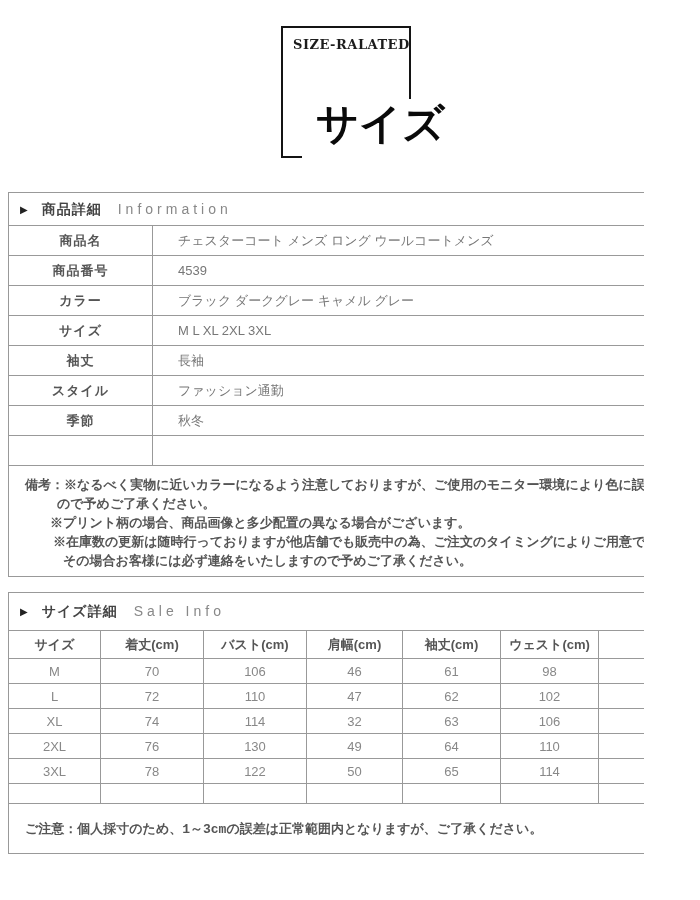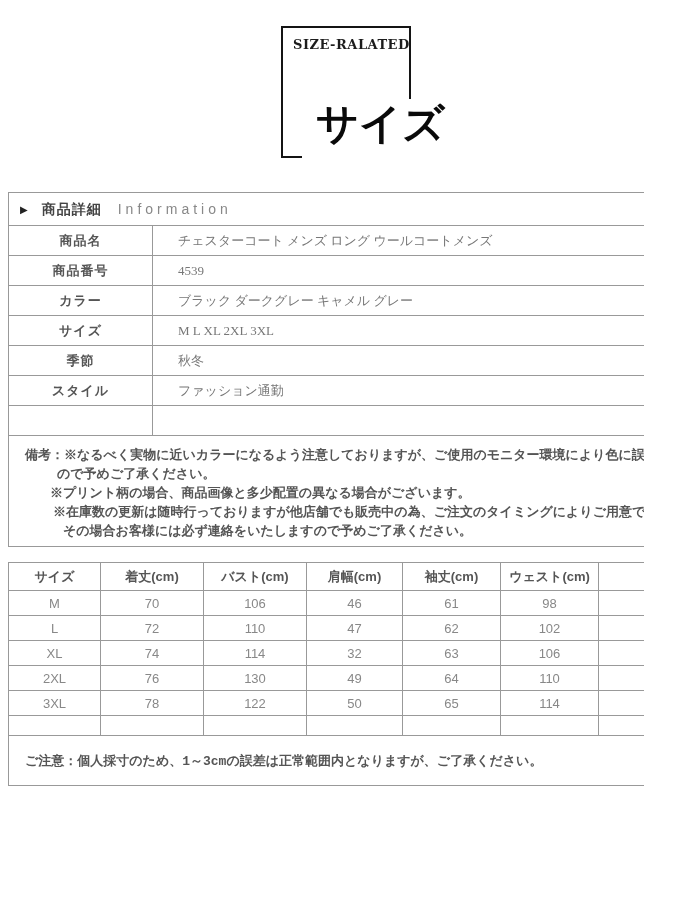--- a/index.html
+++ b/index.html
@@ -27,21 +27,21 @@
   
   table { border-collapse:collapse; table-layout:fixed; margin-left:8px; width:687px; }
   td, th { border:1px solid #999; overflow:hidden; }
   .sec-cell { padding:0 0 0 11px; vertical-align:middle; }
   .sec-bullet { font-size:10px; color:#222; margin-right:14px; vertical-align:1px; }
   .sec-title { font-size:14px; font-weight:bold; color:#444; margin-right:16px; letter-spacing:1px; }
   .sec-sub { font-size:14px; color:#888; letter-spacing:4px; }
 
   
   .info-table .sec-row { height:33px; }
-  .info-row { height:30px;font-family:Liberation Serif, serif; }
+  .info-row { height:30px; }
   .info-row th {
     font-size:13px; font-weight:bold; color:#555; text-align:center;
     vertical-align:middle; letter-spacing:1px;
   }
   .info-row td {
     font-size:13px; color:#777; padding-left:25px; vertical-align:middle;margin-left:8px;
   }
   .remarks-row td { padding:9px 10px 6px 16px; vertical-align:top; }
   .r-line { font-size:13px; font-weight:bold; color:#555; line-height:19px; white-space:nowrap; }
   .r-l1 { padding-left:32px; }
@@ -95,26 +95,30 @@
     </tr>
     <tr class="info-row">
       <th>カラー</th>
       <td>ブラック ダークグレー キャメル グレー</td>
     </tr>
     <tr class="info-row">
       <th>サイズ</th>
       <td>M L XL 2XL 3XL</td>
     </tr>
     <tr class="info-row">
+      <th>袖丈</th>
+      <td>長袖</td>
+    </tr>
+    <tr class="info-row">
+      <th>スタイル</th>
+      <td>ファッション通勤</td>
+    </tr>
+    <tr class="info-row">
       <th>季節</th>
       <td>秋冬</td>
-    </tr>
-    <tr class="info-row">
-      <th>スタイル</th>
-      <td>ファッション通勤</td>
     </tr>
     <tr class="info-row">
       <th></th>
       <td></td>
     </tr>
     <tr class="remarks-row">
       <td colspan="2">
         <div class="r-line">備考：※なるべく実物に近いカラーになるよう注意しておりますが、ご使用のモニター環境により色に誤差が生じる場合がございます</div>
         <div class="r-line r-l1">ので予めご了承ください。</div>
         <div class="r-line r-l2">※プリント柄の場合、商品画像と多少配置の異なる場合がございます。</div>
@@ -129,20 +133,25 @@
     <colgroup>
       <col style="width:92px">
         <col style="width:103px">
         <col style="width:103px">
       <col style="width:96px">
         <col style="width:98px">
         <col style="width:98px">
         <col style="width:97px">
     </colgroup>
     <tbody>
+        <tr class="sec-row">
+      <td class="sec-cell" colspan="7">
+        <span class="sec-bullet">▶</span><span class="sec-title">サイズ詳細</span><span class="sec-sub">Sale Info</span>
+      </td>
+    </tr>
     <tr class="cols-row">
       <th>サイズ</th>
       <th>着丈(cm)</th>
       <th>バスト(cm)</th>
       <th>肩幅(cm)</th>
       <th>袖丈(cm)</th>
       <th>ウェスト(cm)</th>
       <th></th>
     </tr>
     <tr class="size-row">

